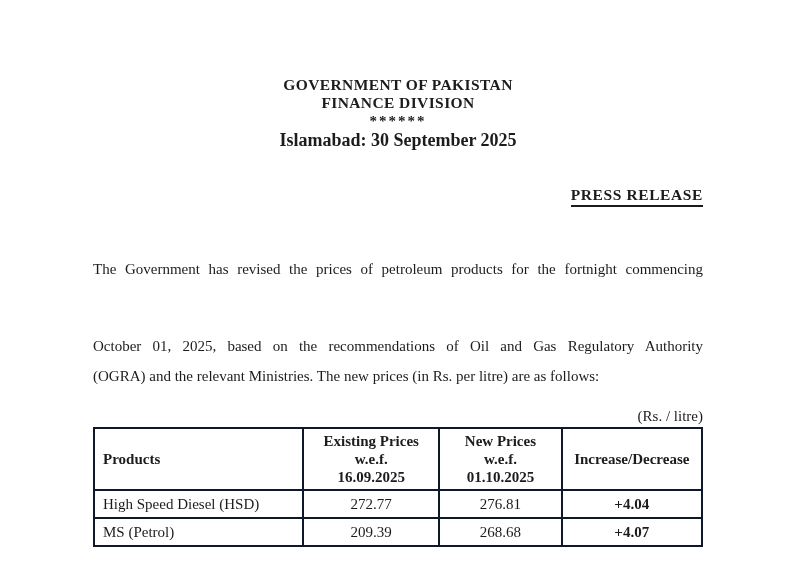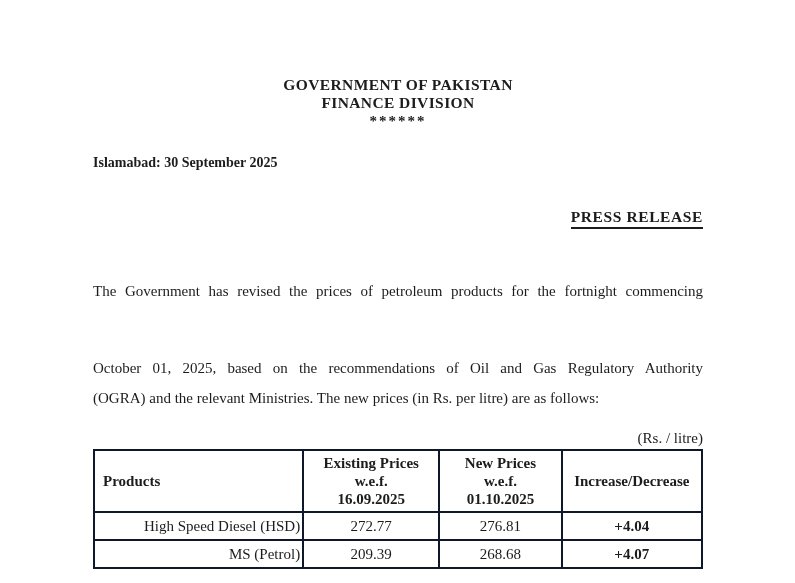--- a/index.html
+++ b/index.html
@@ -27,23 +27,22 @@
     letter-spacing: 0.4px;
     line-height: 18px;
   }
   .stars {
     font-size: 15px;
     font-weight: bold;
     letter-spacing: 2px;
     line-height: 19px;
   }
   .dateline {
-    margin-top: 22px;
-    text-align: left;
-    font-size: 14px;
+    text-align: center;
+    font-size: 18px;
     font-weight: bold;
     line-height: 19px;
   }
   .title-wrap {
     margin-top: 36px;
     text-align: right;
   }
   .doc-title {
     display: inline-block;
     font-size: 15.5px;
@@ -98,21 +97,21 @@
   col.c-product { width: 34.4%; }
   col.c-existing { width: 22.4%; }
   col.c-new { width: 20.1%; }
   col.c-change { width: 23.1%; }
   table.price-table td {
     height: 28px;
     text-align: center;
     padding: 2px;
   }
   table.price-table td.prod {
-    text-align: right;
+    text-align: left;
     padding-left: 8px;
     font-family: Liberation Serif, serif;
   }
   table.price-table td.chg {
     font-weight: bold;
   }
 </style>
 </head>
 <body>
 

